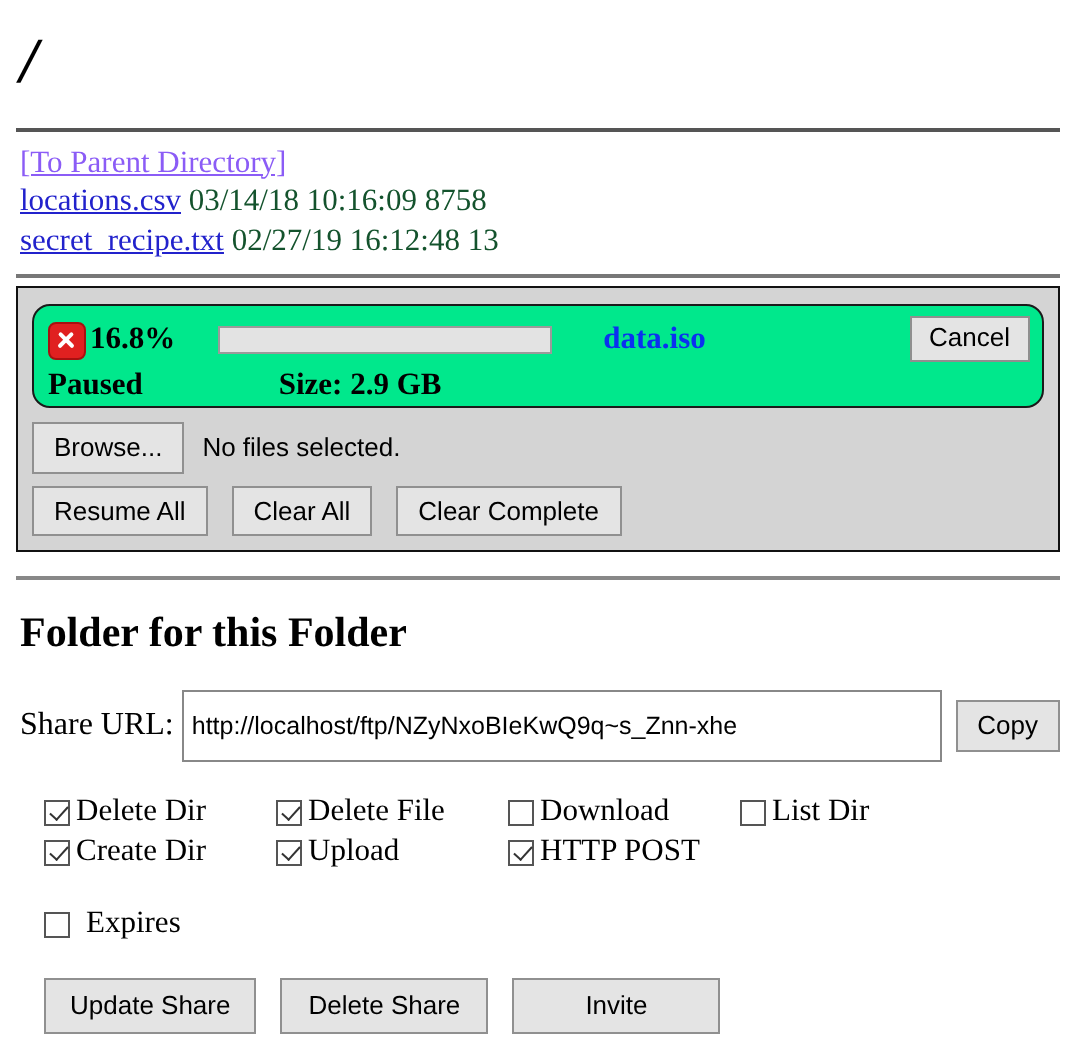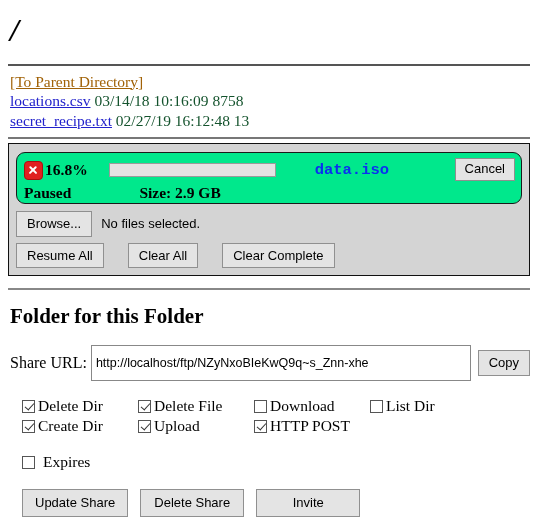--- a/index.html
+++ b/index.html
@@ -55,21 +55,21 @@
 
   
   .listing {
     font-family: "Liberation Serif", "DejaVu Serif", serif;
     font-size: 15.5px;
     line-height: 1.28;
     margin: 2px 0 0 2px;
   }
   .listing .row { white-space: nowrap; }
   a.parent-link {
-    color: #a16207;
+    color: #8b5cf6;
   }
   a.file-link {
     color: #2222cc;
     text-decoration: underline;
   }
   .meta { color: #14532d; }
 
   
   .upload-box {
     border: 1px solid #111111;
@@ -141,22 +141,22 @@
     content: "";
     position: absolute;
     left: 0; right: 0; top: 0;
     height: 3px;
     background: rgba(255,255,255,0.45);
   }
   .fname {
     color: #0b30f0;
     font-weight: bold;
     font-size: 15.5px;
-    margin-left: 39px;
-    font-family: Liberation Mono, monospace;
+    margin-left: 26px;
+    font-family: Liberation Serif, serif;
   }
   .cancel-btn {
     position: absolute;
     right: 6px;
     top: 5px;
     font-family: "Liberation Sans", "DejaVu Sans", sans-serif;
     font-size: 13px;
     padding: 2px 9px;
     background: #e4e4e4;
     border: 1px solid #8f8f8f;
@@ -197,21 +197,21 @@
     line-height: 1.35;
   }
   .nofiles {
     font-family: "Liberation Sans", "DejaVu Sans", sans-serif;
     font-size: 13px;
     margin-left: 9px;
     color: #000000;
   }
   .btn-row {
     display: flex;
-    gap: 24px;
+    gap: 12px;
     margin-top: 6px;
   }
 
   
   h2.share-head {
     font-family: "Liberation Serif", "DejaVu Serif", serif;
     font-size: 21px;
     font-weight: bold;
     margin: 4px 0 16px 2px;
   }

